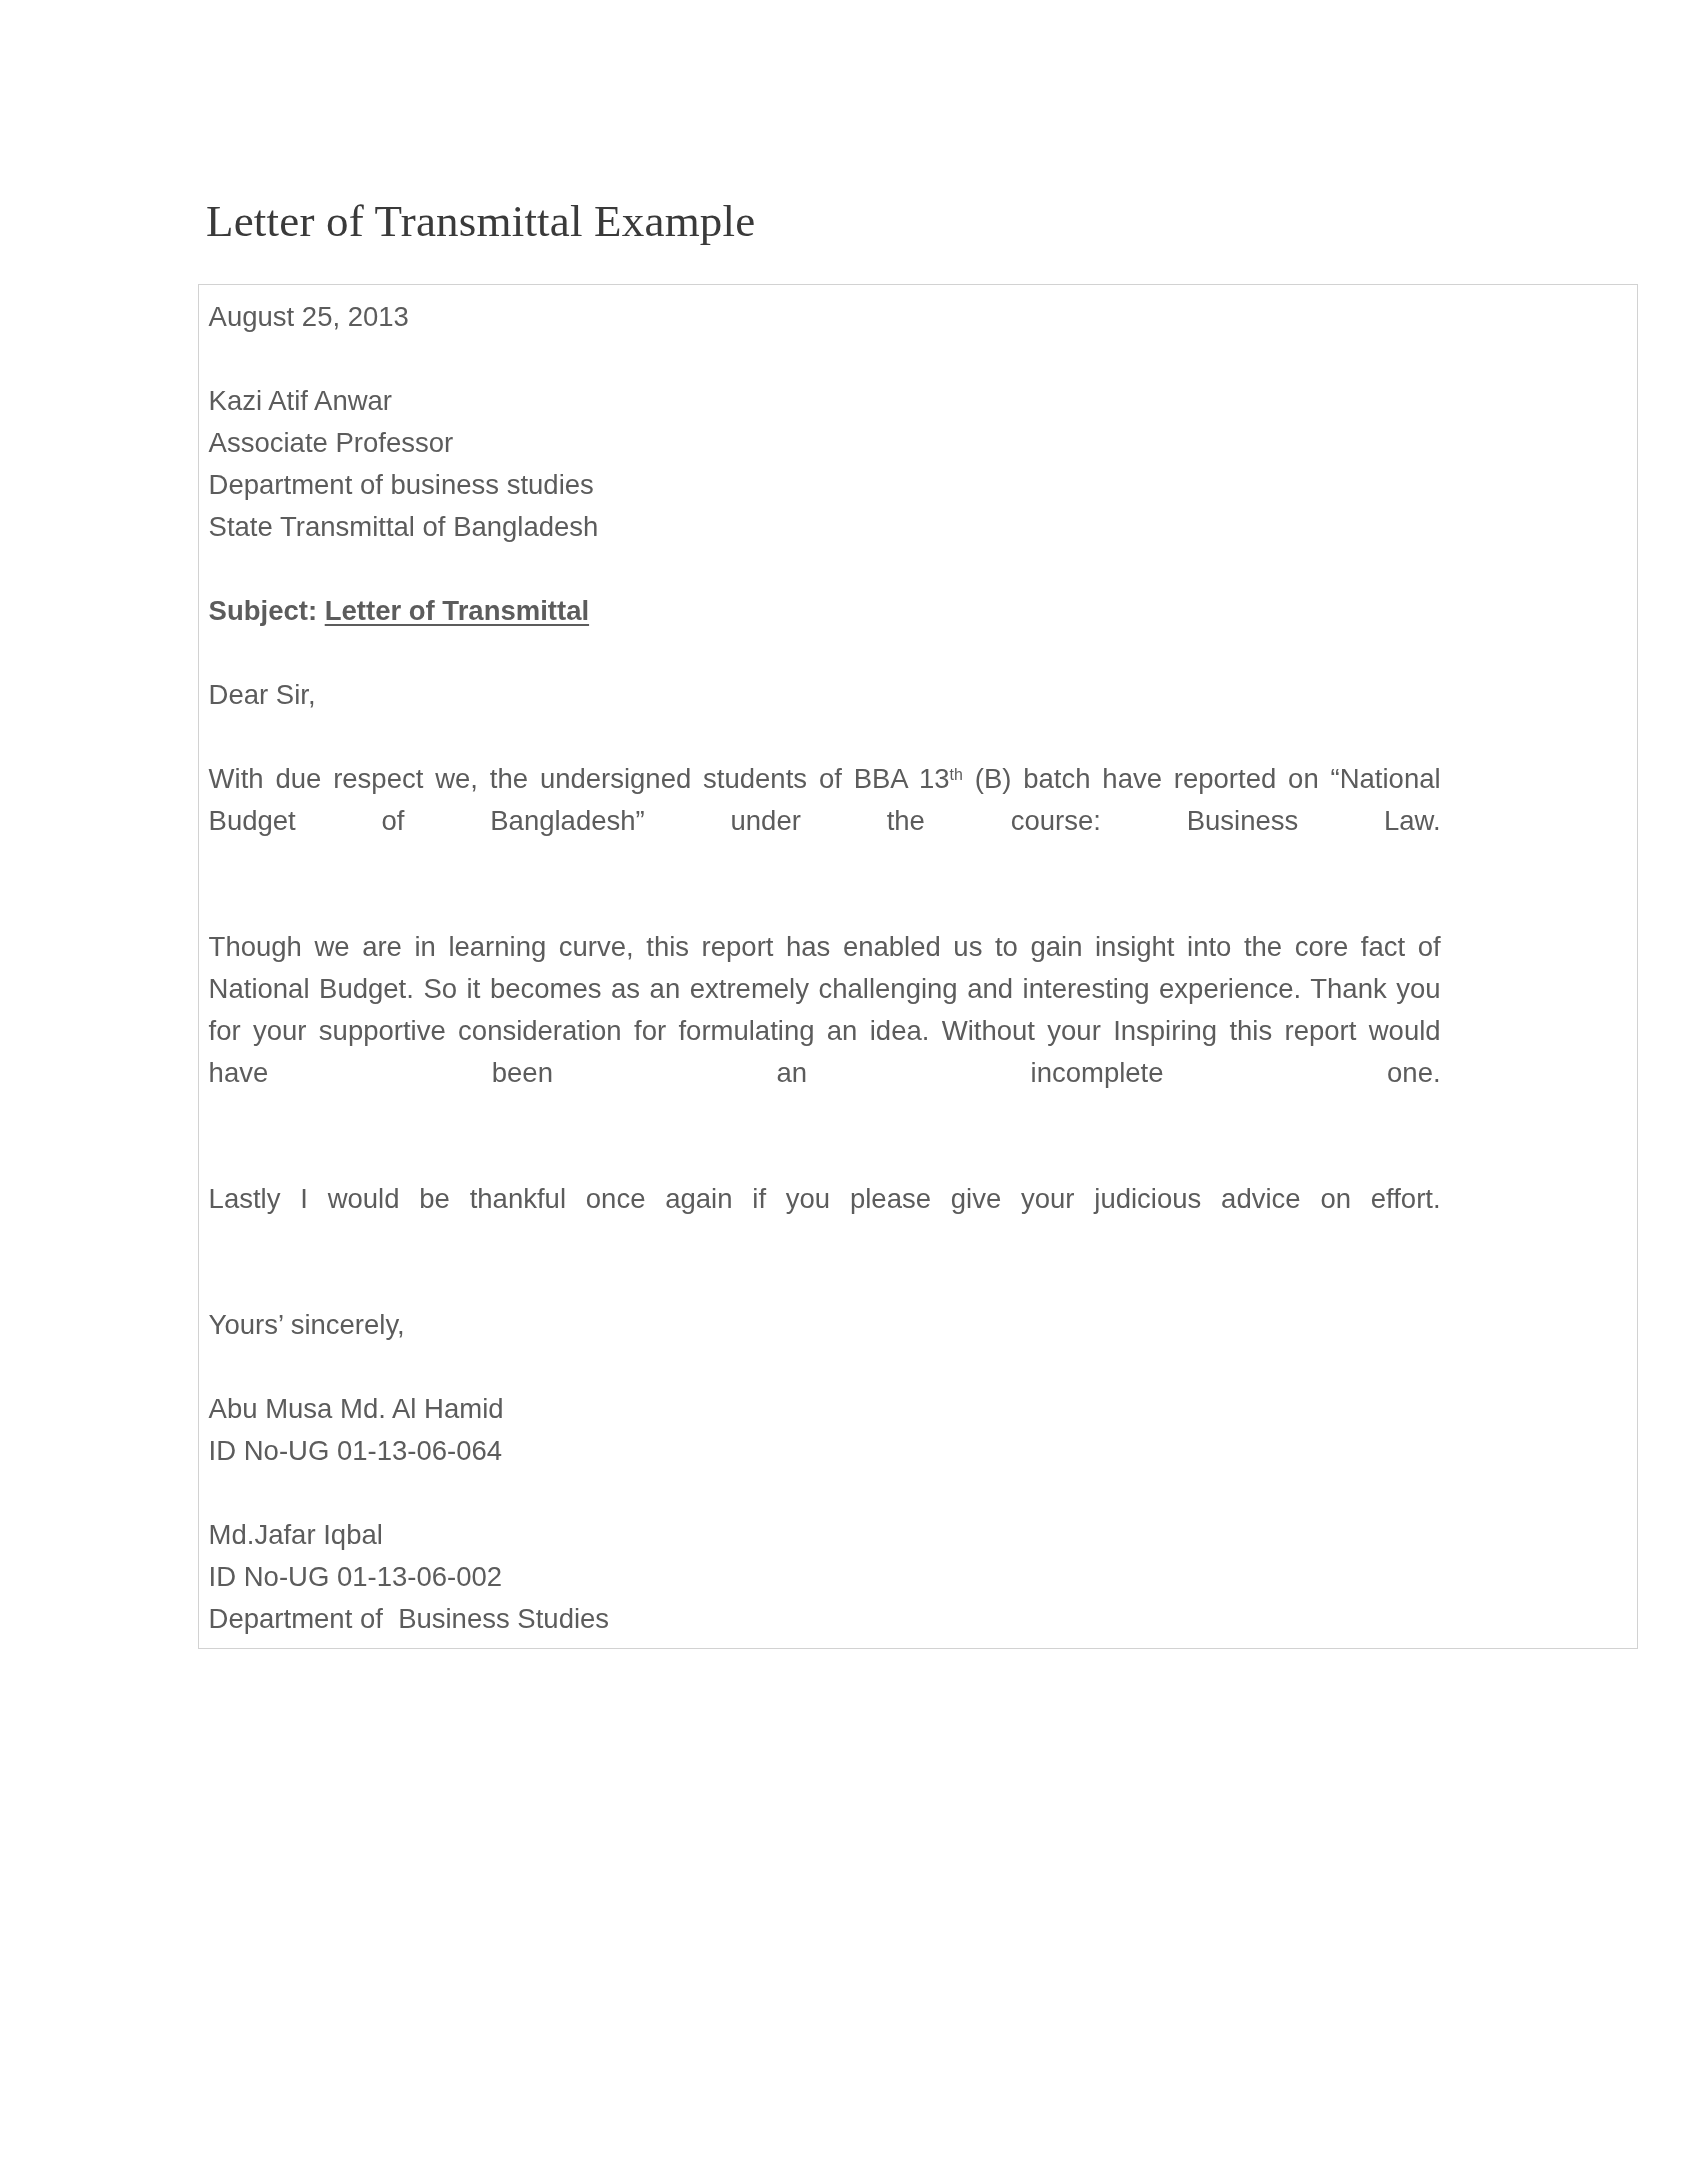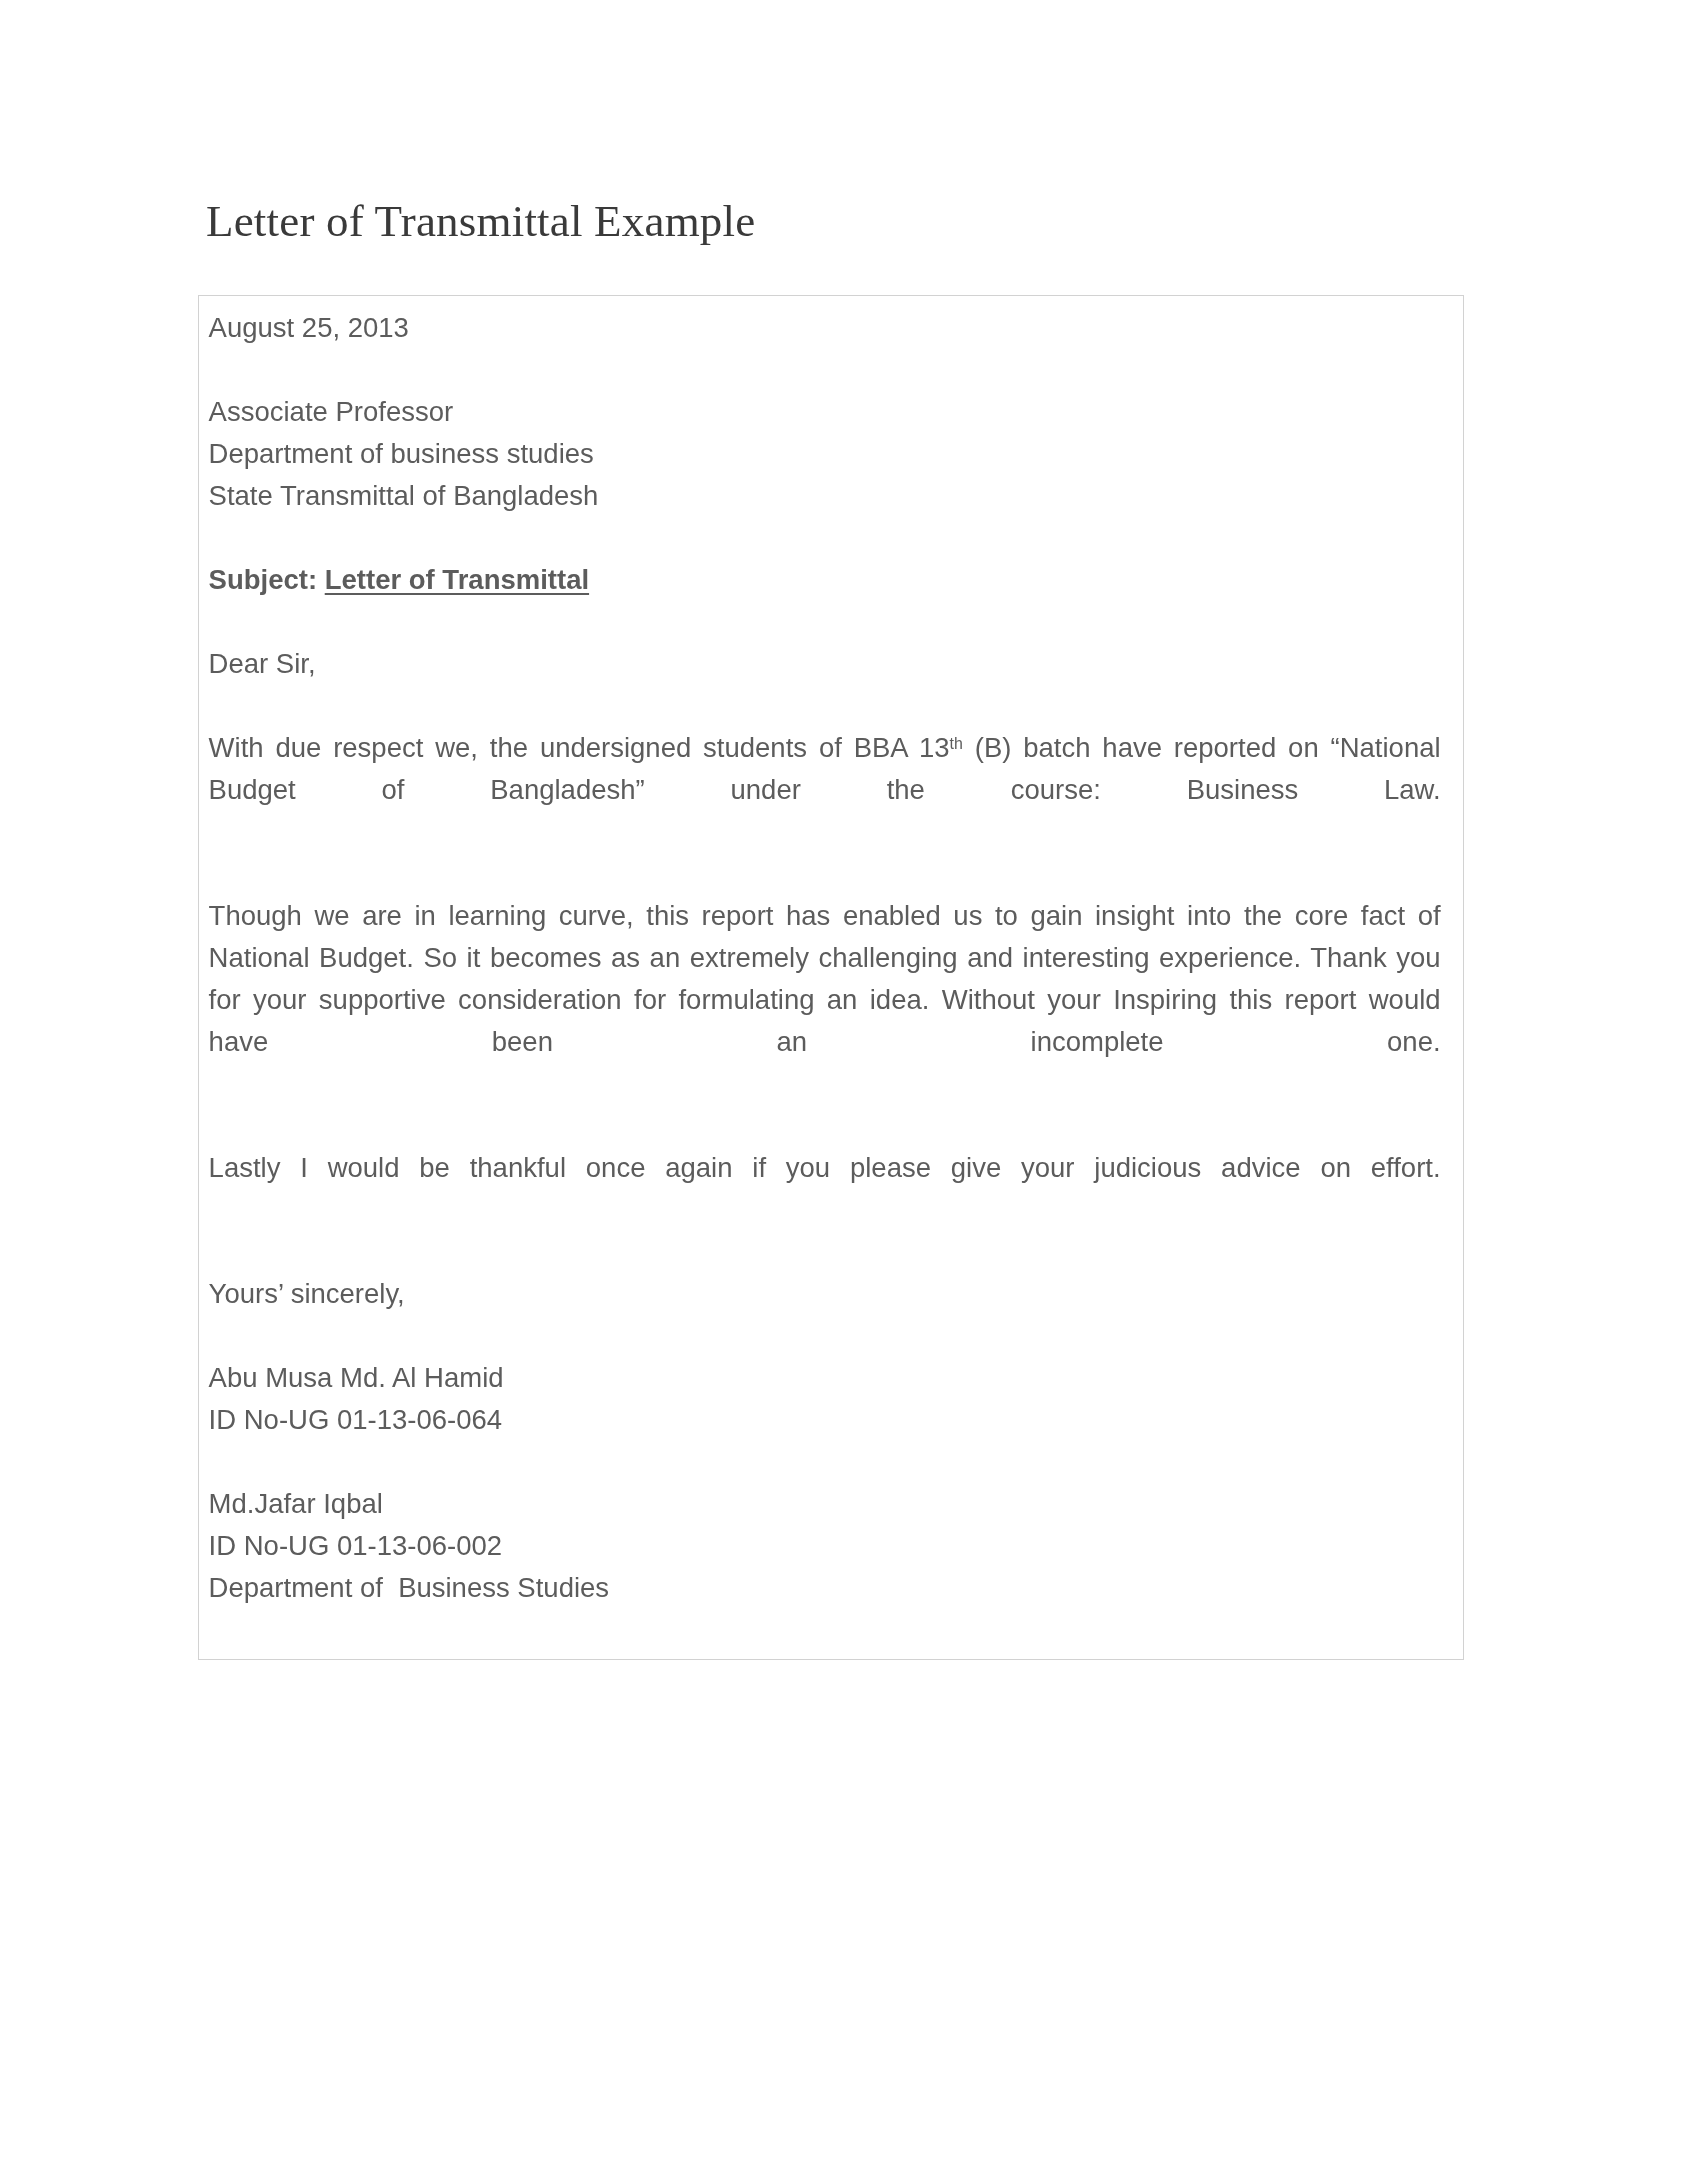--- a/index.html
+++ b/index.html
@@ -31,22 +31,22 @@
     line-height: 1.12;
     color: #3a3a3a;
     letter-spacing: 0.2px;
     white-space: nowrap;
   }
 
   
   .letter-box {
     position: absolute;
     left: 198px;
-    top: 295px;
-    width: 1266px;
+    top: 284px;
+    width: 1440px;
     height: 1365px;
     box-sizing: border-box;
     border: 1.7px solid #d2d2d2;
     background: #ffffff;
   }
 
   .letter-inner {
     position: absolute;
     left: 9.6px;
     top: 10.5px;
@@ -95,20 +95,21 @@
 
   <div class="doc-title">Letter of Transmittal Example</div>
 
   <div class="letter-box">
     <div class="letter-inner body-text">
 
       <p class="blk">August 25, 2013</p>
 
       <div class="gap-1"></div>
 
+      <p class="blk">Kazi Atif Anwar</p>
       <p class="blk">Associate Professor</p>
       <p class="blk">Department of business studies</p>
       <p class="blk">State Transmittal of Bangladesh</p>
 
       <div class="gap-1"></div>
 
       <p class="blk"><span class="bold">Subject:</span><span> </span><span class="bold uline">Letter of Transmittal</span></p>
 
       <div class="gap-1"></div>
 

